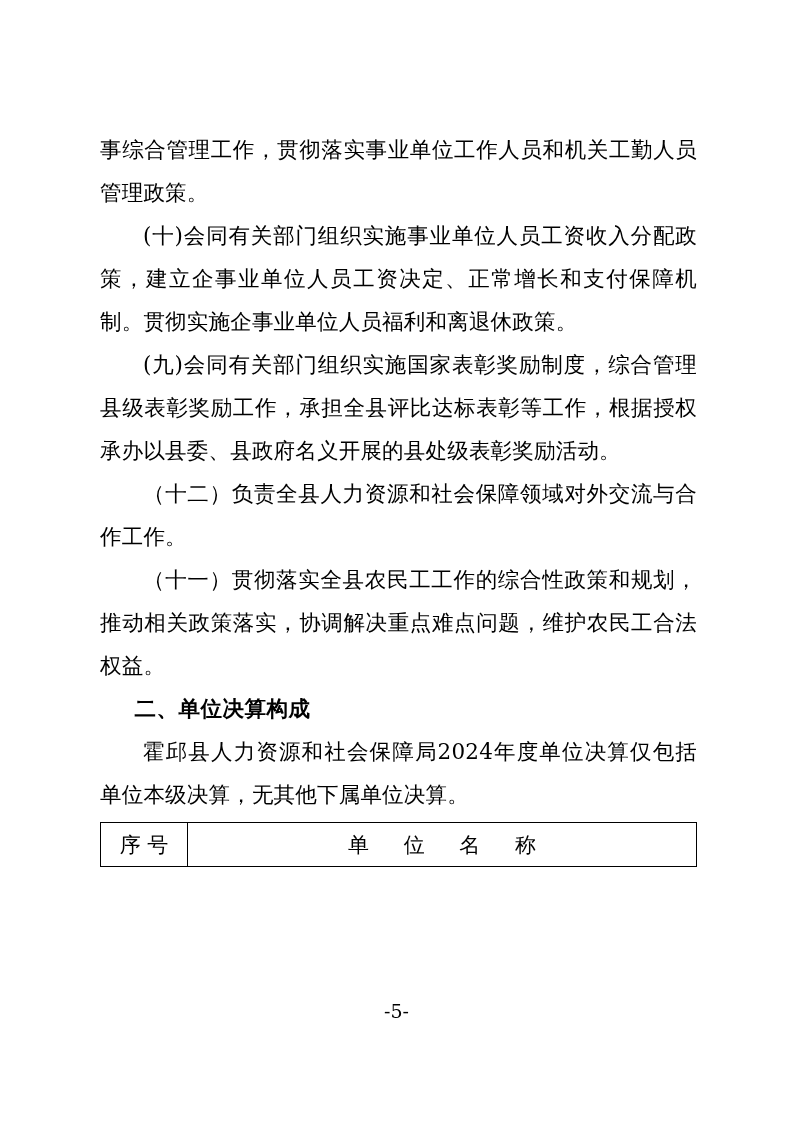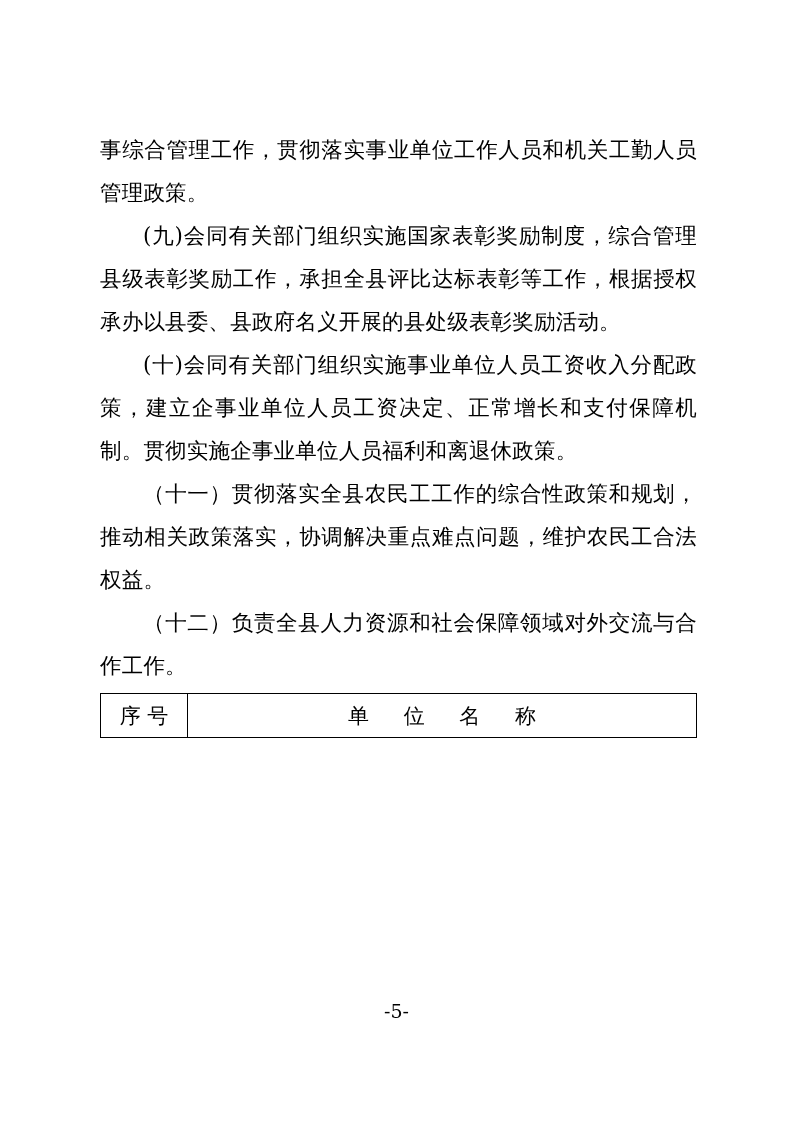--- a/index.html
+++ b/index.html
@@ -79,26 +79,28 @@
     font-family: "DejaVu Serif", "Liberation Serif", serif;
   }
 </style>
 </head>
 <body>
 
 <div class="page">
 
   <div class="body-text">
     <p class="para noindent">事综合管理工作，贯彻落实事业单位工作人员和机关工勤人员管理政策。</p>
+    <p class="para">(十)会同有关部门组织实施事业单位人员工资收入分配政策，建立企事业单位人员工资决定、正常增长和支付保障机制。贯彻实施企事业单位人员福利和离退休政策。</p>
     <p class="para">(九)会同有关部门组织实施国家表彰奖励制度，综合管理县级表彰奖励工作，承担全县评比达标表彰等工作，根据授权承办以县委、县政府名义开展的县处级表彰奖励活动。</p>
-    <p class="para">(十)会同有关部门组织实施事业单位人员工资收入分配政策，建立企事业单位人员工资决定、正常增长和支付保障机制。贯彻实施企事业单位人员福利和离退休政策。</p>
+    <p class="para">（十二）负责全县人力资源和社会保障领域对外交流与合作工作。</p>
     <p class="para">（十一）贯彻落实全县农民工工作的综合性政策和规划，推动相关政策落实，协调解决重点难点问题，维护农民工合法权益。</p>
-    <p class="para">（十二）负责全县人力资源和社会保障领域对外交流与合作工作。</p>
 
+    <h2 class="section-heading">二、单位决算构成</h2>
 
+    <p class="para">霍邱县人力资源和社会保障局2024年度单位决算仅包括单位本级决算，无其他下属单位决算。</p>
   </div>
 
   <table class="unit-table">
     <tbody>
       <tr>
         <td class="col-seq">序 号</td>
         <td class="col-name-head">单 位 名 称</td>
       </tr>
 
     </tbody>

